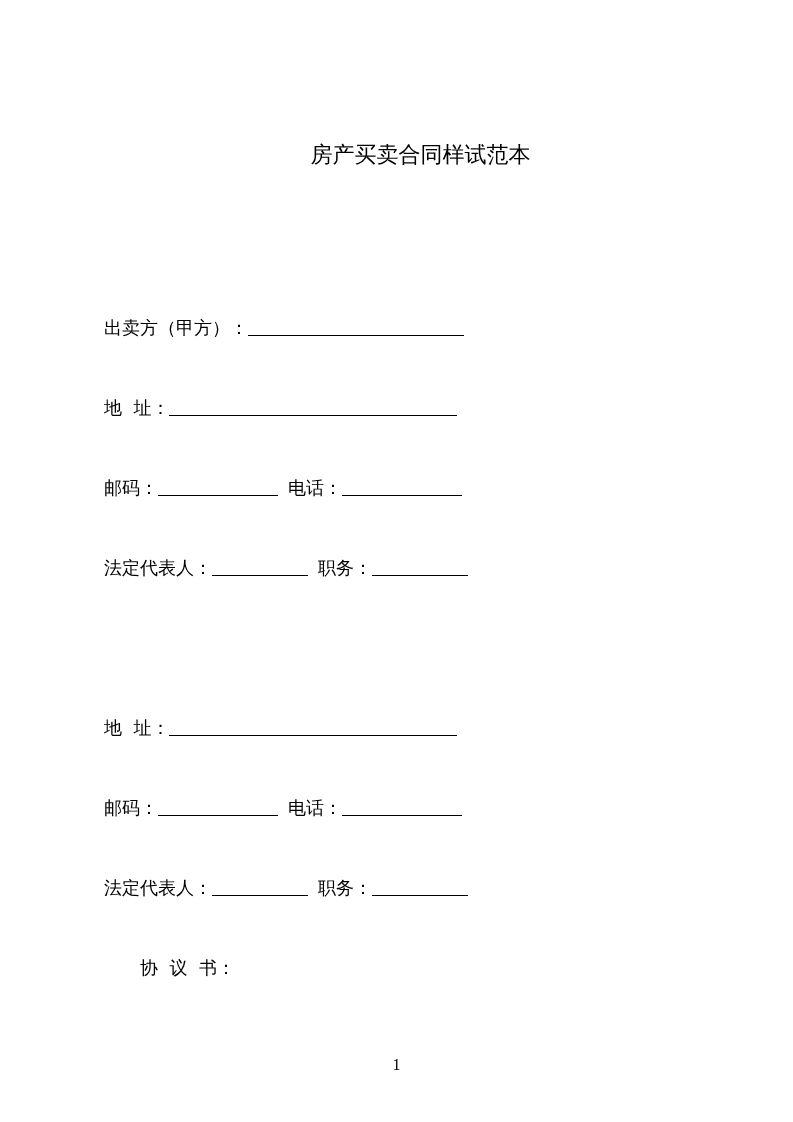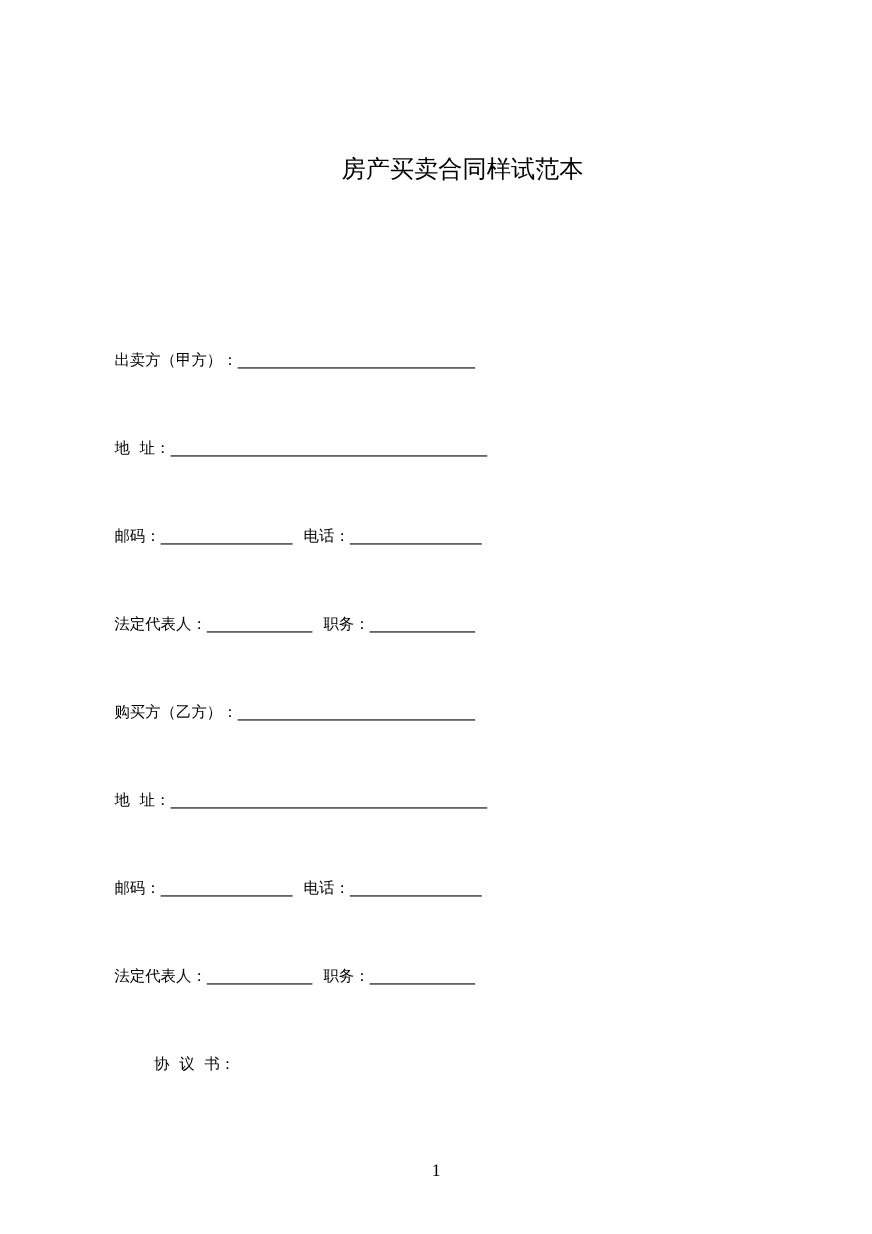--- a/index.html
+++ b/index.html
@@ -29,24 +29,25 @@
       text-align: center;
       font-size: 22px;
       line-height: 30px;
       letter-spacing: 0px;
       margin-left: 24px;
     }
     .row {
       position: absolute;
       left: 104px;
       height: 20px;
-      font-size: 14px;
+      font-size: 18px;
       line-height: 20px;
       white-space: nowrap;
       display: flex;
+      align-items: flex-end;
     }
     .label {
       display: inline-block;
     }
     .blank {
       display: inline-block;
       border-bottom: 1px solid #000000;
       height: 16px;
       margin-bottom: 2px;
     }
@@ -88,24 +89,20 @@
   </div>
 
   <div class="row" style="top:558px;">
     <span class="label">法定代表人：</span>
     <span class="blank" style="width:96px;"></span>
     <span class="gap"></span>
     <span class="label">职务：</span>
     <span class="blank" style="width:96px;"></span>
   </div>
 
-  <div class="row" style="top:638px;">
-    <span class="label">购买方（乙方）：</span>
-    <span class="blank" style="width:216px;"></span>
-  </div>
 
   <div class="row" style="top:718px;">
     <span class="label" style="white-space:pre;">地  址：</span>
     <span class="blank" style="width:288px;"></span>
   </div>
 
   <div class="row" style="top:798px;">
     <span class="label">邮码：</span>
     <span class="blank" style="width:120px;"></span>
     <span class="gap"></span>

